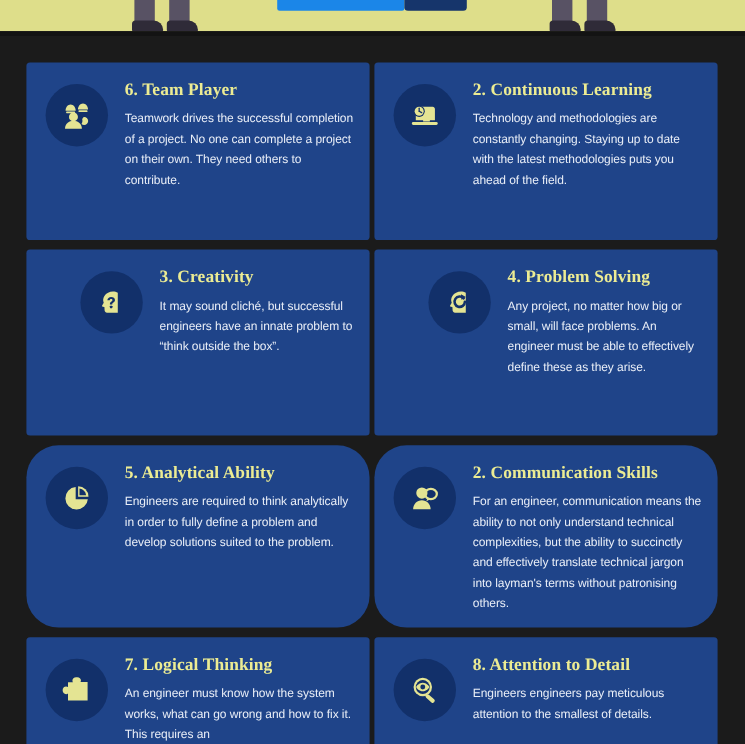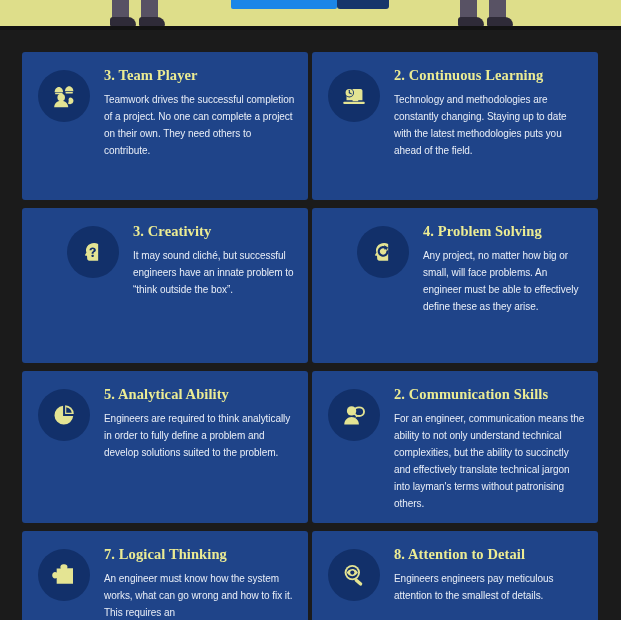--- a/index.html
+++ b/index.html
@@ -96,21 +96,21 @@
   }
   .card {
     background: #1f4489;
     border-radius: 3px;
     display: flex;
     padding: 14px 12px 14px 16px;
     box-sizing: border-box;
   }
   .card.r1 { height: 148px; }
   .card.r2 { height: 155px; padding-left: 45px; }
-  .card.r3 { height: 152px; }
+  .card.r3 { height: 152px; border-radius: 27px; }
   .card.r4 { height: 130px; }
 
   .icon-wrap {
     flex: 0 0 auto;
     width: 52px;
     height: 52px;
     border-radius: 50%;
     background: #12306a;
     display: flex;
     align-items: center;
@@ -176,21 +176,21 @@
           <rect x="6.5" y="12.6" width="8" height="1.6" rx="0.6"></rect>
           <path d="M17 11h9c0-3-2-5.5-4.5-5.5S17 8 17 11z"></path>
           <rect x="17.5" y="11.6" width="8" height="1.6" rx="0.6"></rect>
           <circle cx="13" cy="17.5" r="4"></circle>
           <path d="M5.5 28c0-4.2 3.4-7 7.5-7s7.5 2.8 7.5 7z"></path>
           <path d="M22.5 17.5c2.1 0 3.6 1.6 3.6 3.6s-1.5 3.6-3.6 3.6c-0.9 0-1.7-0.3-2.3-0.8 0.8-1.3 1-2.7 0.6-4.2 0.4-1.3 0.9-2.2 1.7-2.2z"></path>
         </g>
       </svg>
     </div>
     <div class="card-body">
-      <h3 class="card-title">3. Team Player</h3>
+      <h3 class="card-title">6. Team Player</h3>
       <p class="card-text">Teamwork drives the successful completion of a project. No one can complete a project on their own. They need others to contribute.</p>
     </div>
   </div>
 
   <div class="card r1">
     <div class="icon-wrap">
       <svg width="30" height="30" viewBox="0 0 32 32" aria-hidden="true">
         <g fill="#e4e493">
           <path d="M8 10.5c0-1.1 0.9-2 2-2h13c1.1 0 2 0.9 2 2v10H8z"></path>
           <rect x="4.5" y="22" width="23" height="2.6" rx="1.2"></rect>

